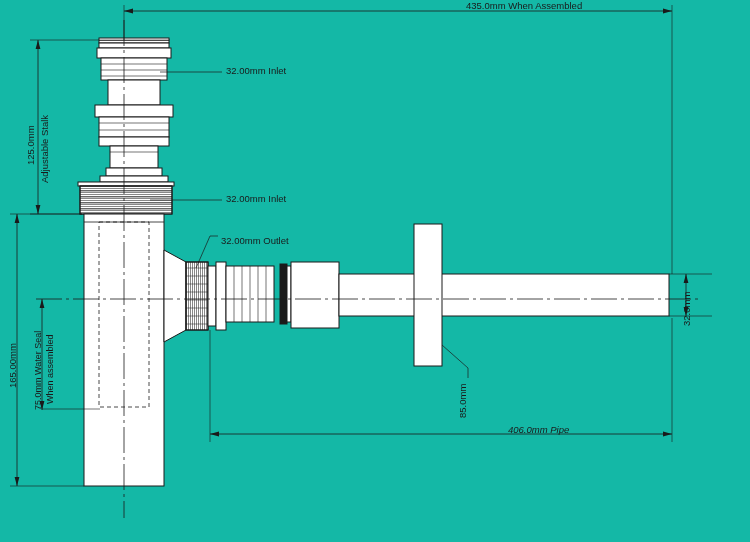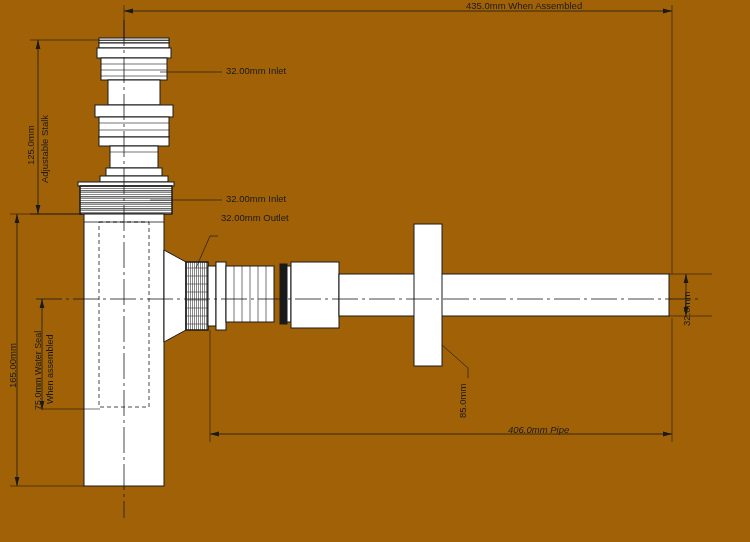--- a/index.html
+++ b/index.html
@@ -7,21 +7,21 @@
     padding: 0;
     background: #ffffff;
   }
   body {
     font-family: "Liberation Sans", sans-serif;
   }
   #stage {
     position: relative;
     width: 750px;
     height: 542px;
-    background: #a16207;
+    background: #14b8a6;
     overflow: hidden;
     text-align: center;
   }
   svg#drawing {
     position: absolute;
     left: 0;
     top: 0;
     width: 750px;
     height: 542px;
   }
@@ -175,21 +175,21 @@
       <line x1="468" y1="368" x2="468" y2="378" stroke-width="0.7"></line>
     </g>
   </svg>
 
   <div class="lbl" style="left:466px; top:1px;">435.0mm When Assembled</div>
 
   <div class="lbl" style="left:226px; top:66px;">32.00mm Inlet</div>
 
   <div class="lbl" style="left:226px; top:194px;">32.00mm Inlet</div>
 
-  <div class="lbl" style="left:221px; top:213px;">32.00mm Outlet</div>
+  <div class="lbl" style="left:221px; top:236px;">32.00mm Outlet</div>
 
   <div class="lbl vert" style="left:26px; top:165px;">125.0mm</div>
 
   <div class="lbl vert" style="left:40px; top:183px;">Adjustable Stalk</div>
 
   <div class="lbl vert" style="left:8px; top:388px;">165.00mm</div>
 
   <div class="lbl vert small" style="left:33px; top:410px;">75.0mm Water Seal</div>
 
   <div class="lbl vert small" style="left:45px; top:404px;">When assembled</div>

